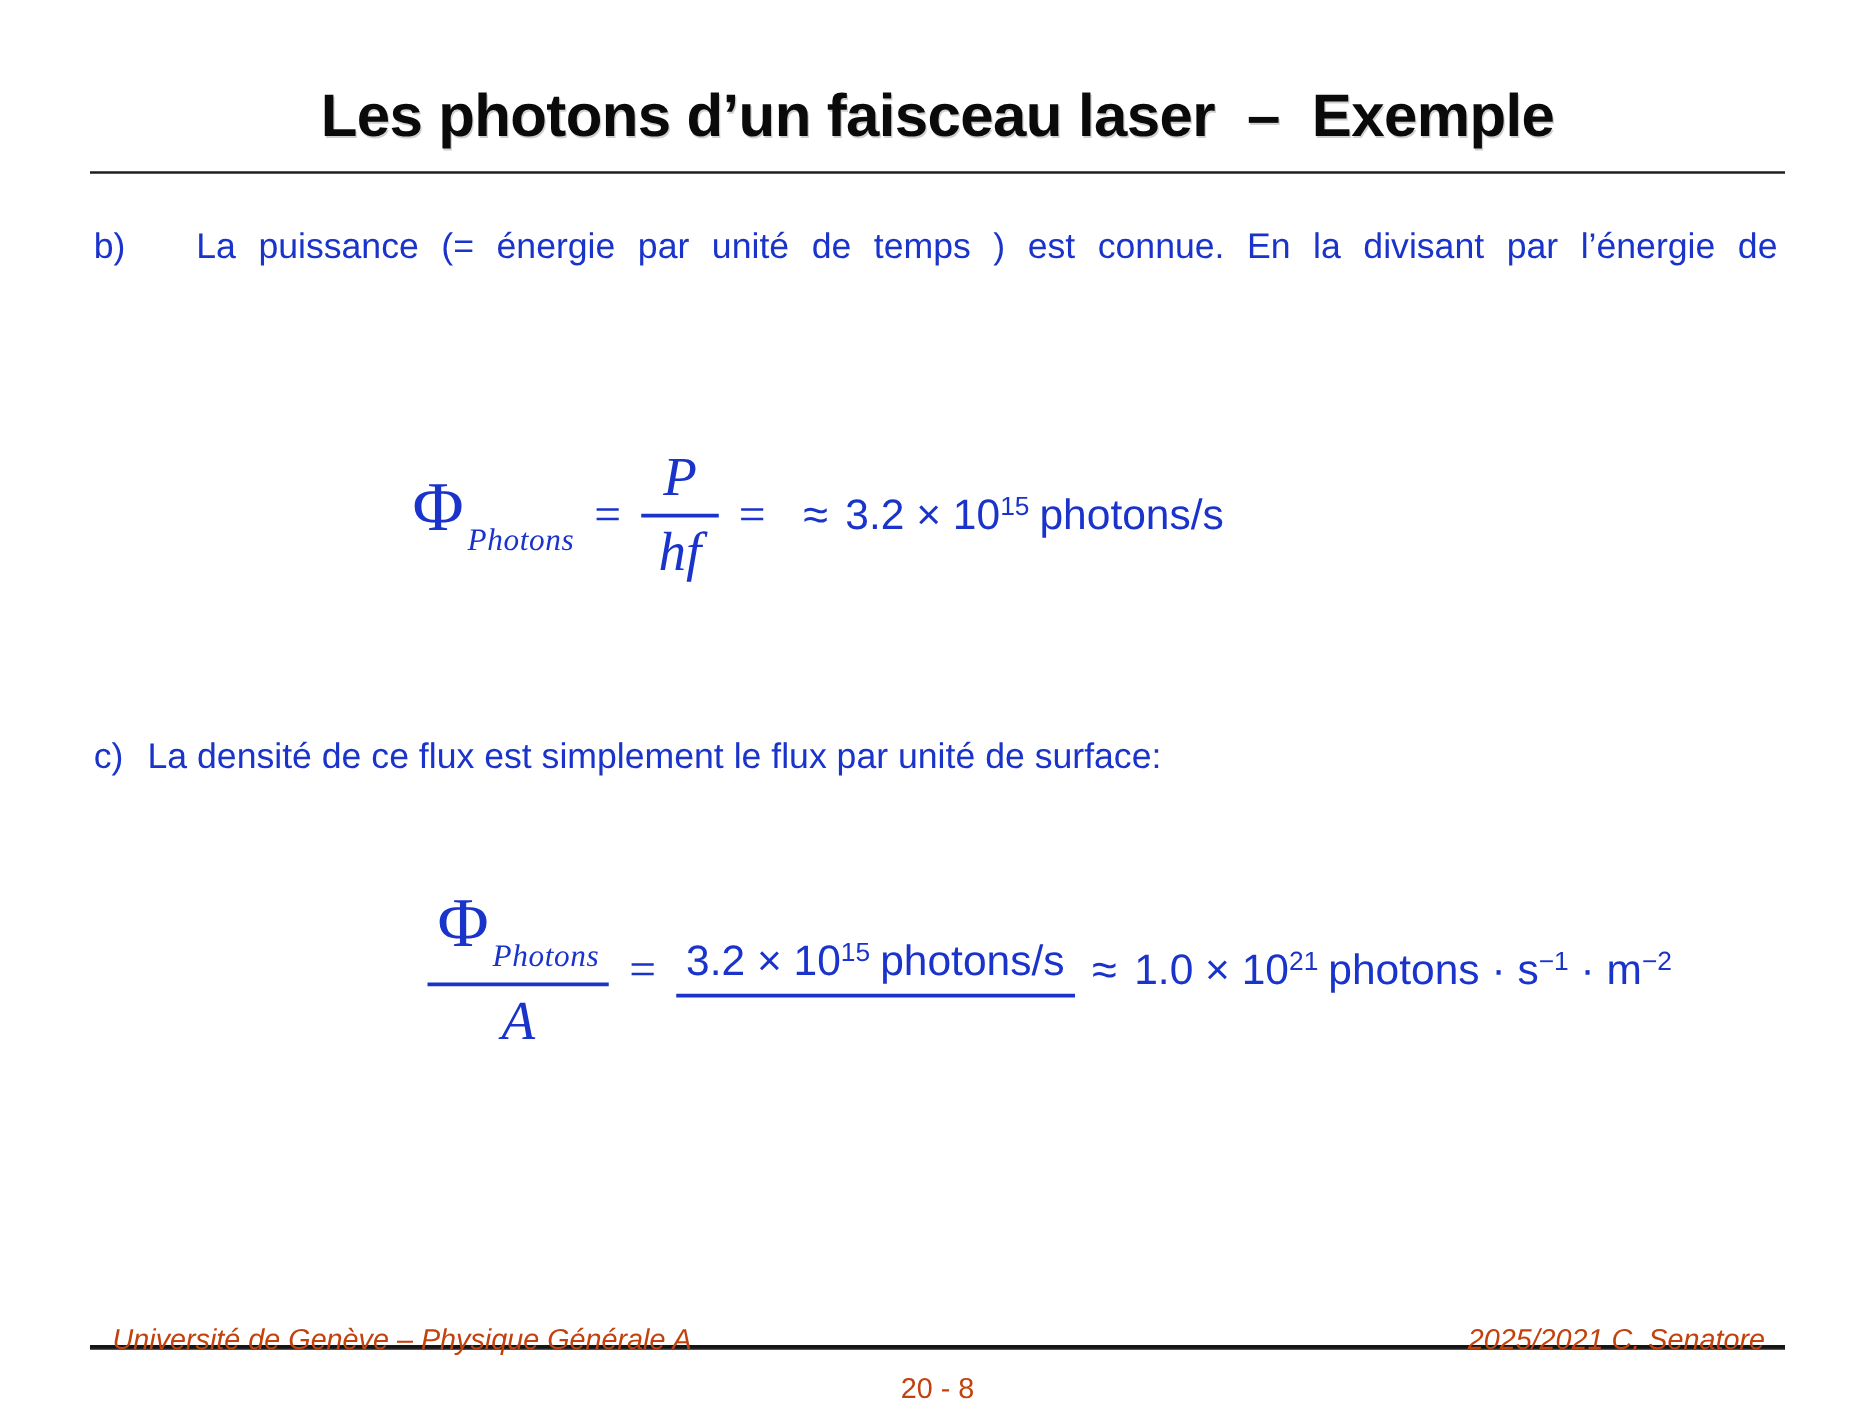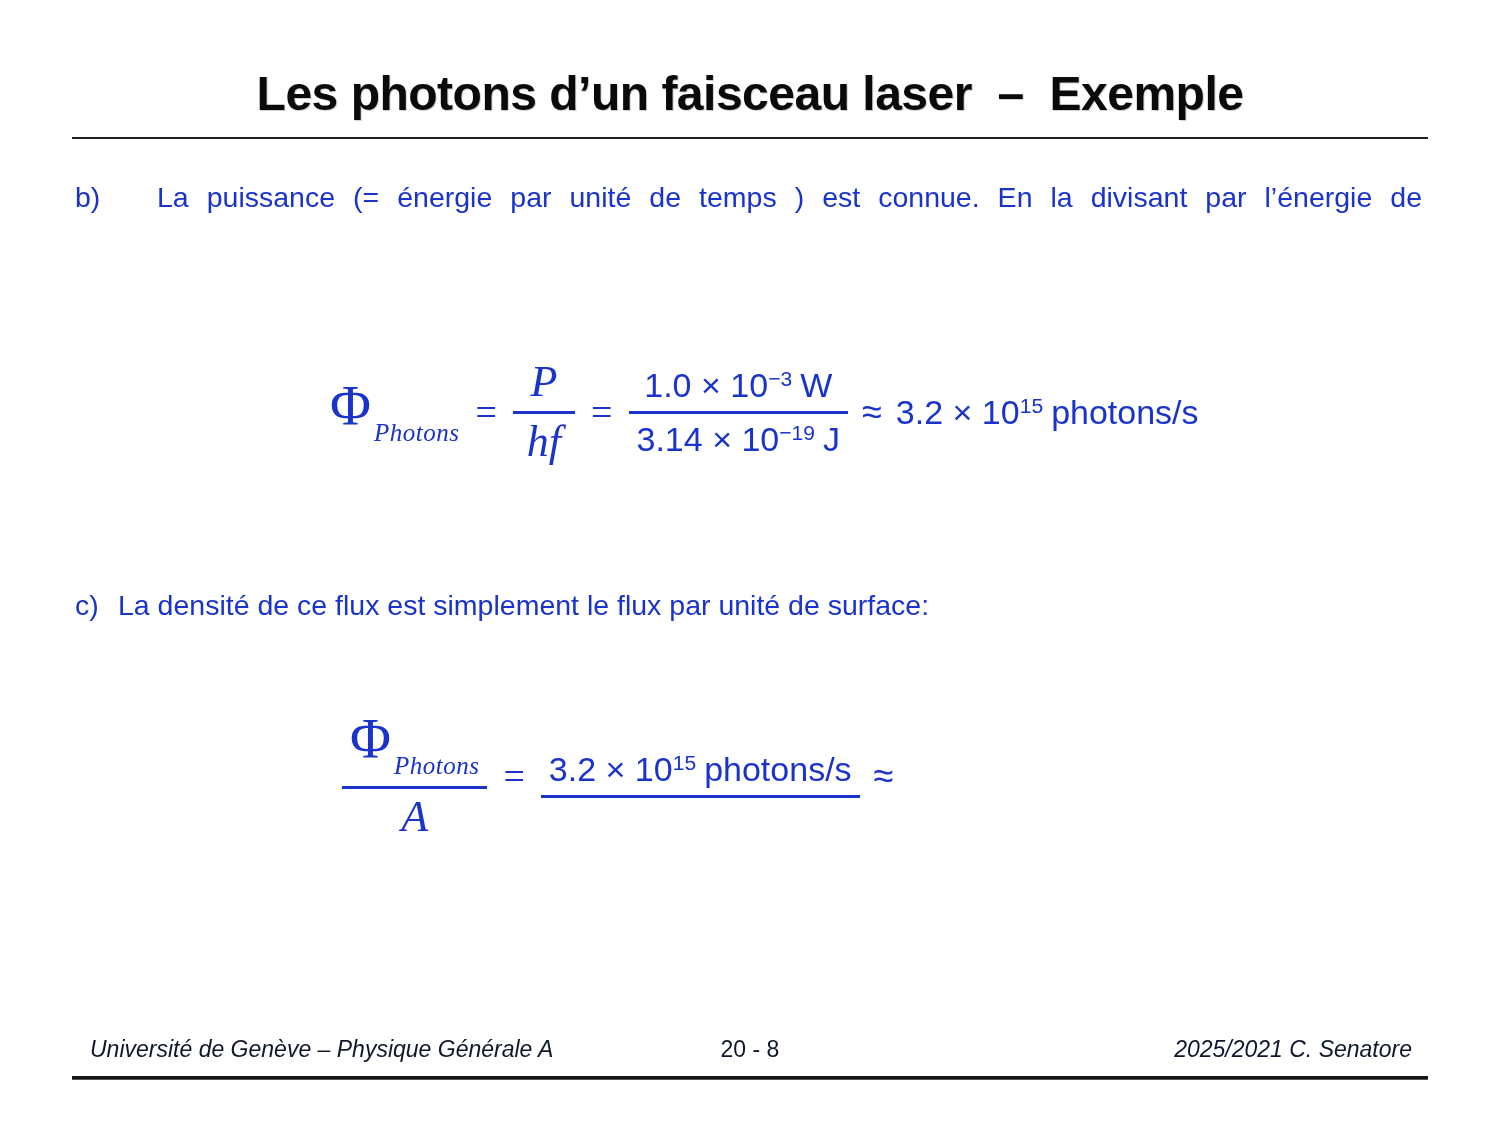--- a/index.html
+++ b/index.html
@@ -62,25 +62,25 @@
   .lhs-frac .den{font-size:44px;line-height:1.05;}
   sup{font-size:0.62em;vertical-align:0.52em;letter-spacing:0;}
   .unit-gap{display:inline-block;width:8px;}
 
   
   .footer-rule{
     position:absolute;top:1076px;left:72px;width:1356px;height:3px;
     background:#151515;border-bottom:1px solid #555;
   }
   .footer-text{
-    position:absolute;top:1036px;
-    font-size:23px;color:#0f172a;
+    position:absolute;top:1058px;
+    font-size:23px;color:#c2410c;
   }
   .footer-left{left:90px;font-style:italic;}
-  .footer-center{left:0;width:100%;text-align:center;}
+  .footer-center{left:0;width:100%;text-align:center;margin-top:39px;}
   .footer-right{right:88px;font-style:italic;}
 </style>
 </head>
 <body>
 
 <div class="slide">
 
   <div class="title">Les photons d’un faisceau laser  –  Exemple</div>
   <div class="title-rule"></div>
 
@@ -95,25 +95,20 @@
     <span>
       <span class="phi serif">Φ</span><span class="phi-sub serif it">Photons</span>
     </span>
     <span class="eq">=</span>
     <span class="frac sym-frac">
       <span class="num serif it">P</span>
       <span class="bar"></span>
       <span class="den serif it">hf</span>
     </span>
     <span class="eq">=</span>
-    <span class="frac">
-      <span class="num"><span>1.0</span> <span>×</span> <span>10</span><sup>−3</sup><span class="unit-gap"></span><span>W</span></span>
-      <span class="bar"></span>
-      <span class="den"><span>3.14</span> <span>×</span> <span>10</span><sup>−19</sup><span class="unit-gap"></span><span>J</span></span>
-    </span>
     <span class="approx">≈</span>
     <span><span>3.2</span> <span>×</span> <span>10</span><sup>15</sup><span class="unit-gap"></span><span>photons/s</span></span>
   </div>
 
   <div class="para para-c">
     <span class="item-label">c)</span>
     <span class="item-body">La densité de ce flux est simplement le flux par unité de surface:</span>
   </div>
 
   <div class="formula f2">
@@ -121,20 +116,21 @@
       <span class="num"><span class="phi serif">Φ</span><span class="phi-sub serif it">Photons</span></span>
       <span class="bar"></span>
       <span class="den serif it">A</span>
     </span>
     <span class="eq">=</span>
     <span class="frac">
       <span class="num"><span>3.2</span> <span>×</span> <span>10</span><sup>15</sup><span class="unit-gap"></span><span>photons/s</span></span>
       <span class="bar"></span>
     </span>
     <span class="approx">≈</span>
+    <span><span>1.0</span> <span>×</span> <span>10</span><sup>21</sup><span class="unit-gap"></span><span>photons</span> <span>·</span> <span>s</span><sup>−1</sup> <span>·</span> <span>m</span><sup>−2</sup></span>
   </div>
 
   <div class="footer-rule"></div>
   <div class="footer-text footer-left">Université de Genève – Physique Générale A</div>
   <div class="footer-text footer-center">20 - 8</div>
   <div class="footer-text footer-right">2025/2021  C. Senatore</div>
 
 </div>
 
 </body></html>

